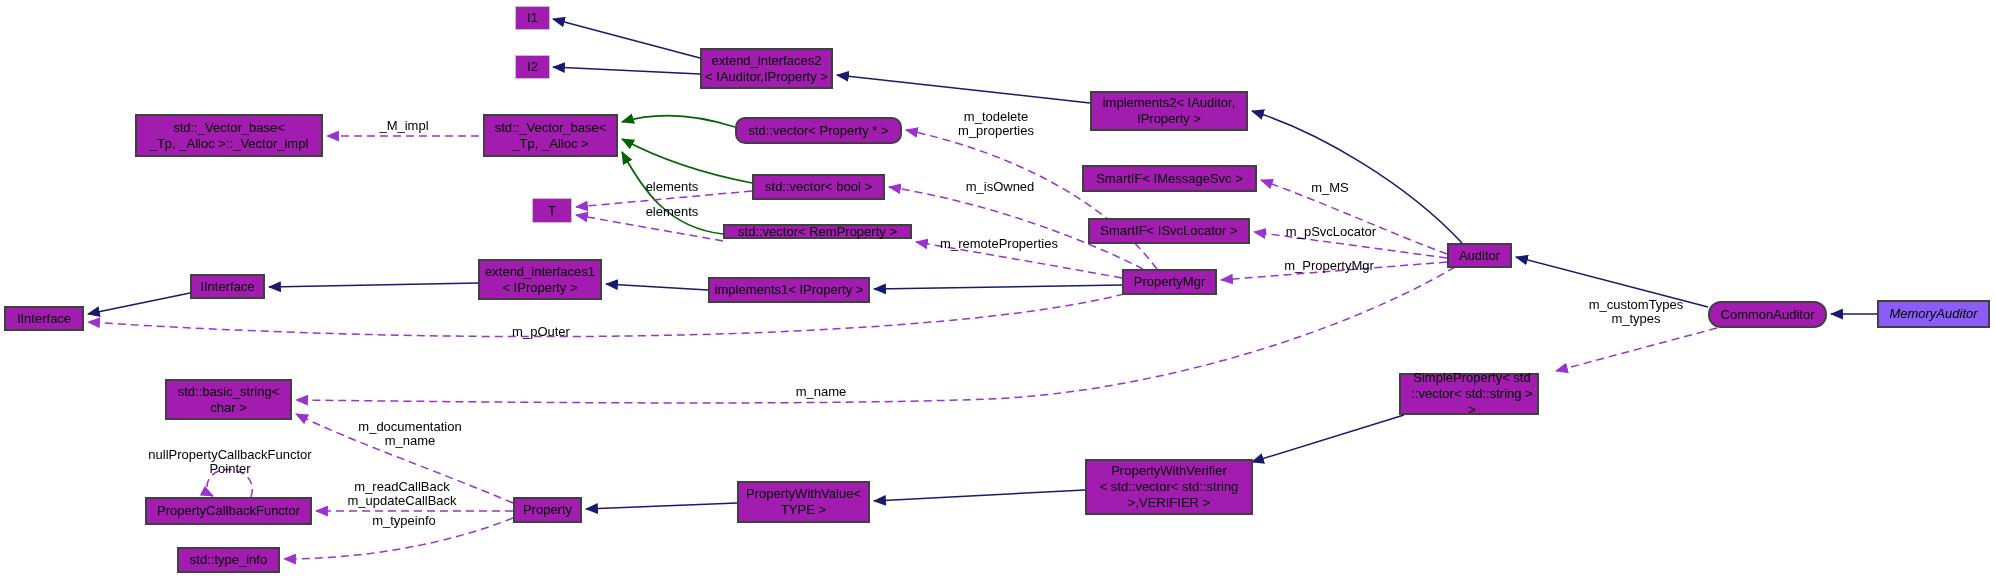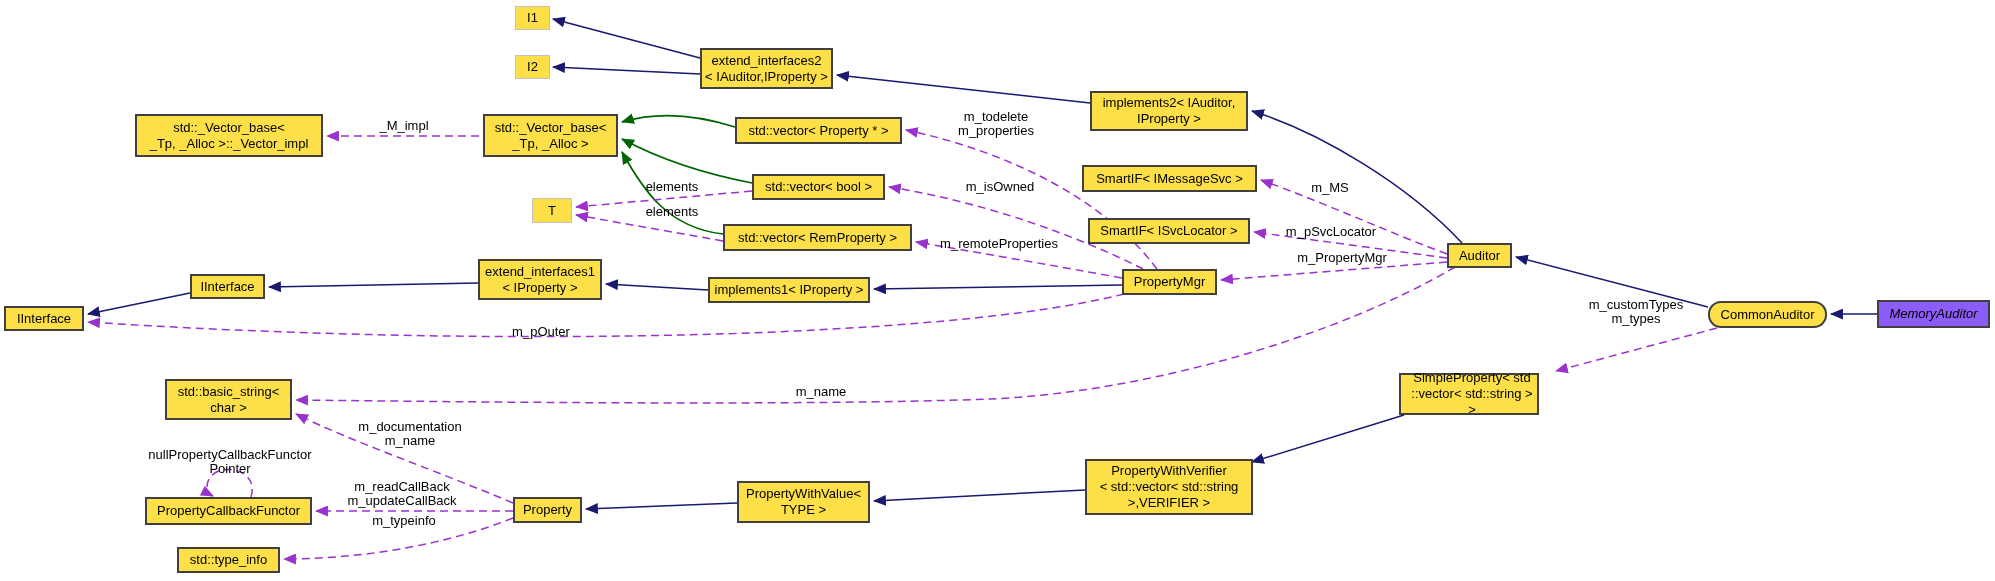--- a/index.html
+++ b/index.html
@@ -7,21 +7,21 @@
     position:relative;
     width:1995px; height:581px;
     background:#ffffff;
     font-family:"Liberation Sans", sans-serif;
     overflow:hidden;
   }
   #edge-layer { position:absolute; left:0; top:0; }
   #node-layer, #label-layer { position:absolute; left:0; top:0; width:0; height:0; }
   .node {
     position:absolute; box-sizing:border-box;
-    background:#fde047; border:2px solid #404040;
+    background:#a21caf; border:2px solid #404040;
     display:flex; align-items:center; justify-content:center;
     text-align:center; white-space:pre-line;
     font-size:13px; line-height:1.22; color:#000000;
     padding:0 2px; cursor:default;
   }
   .node.template-param { border:1px solid #c2c2c2; }
   .node.highlight { background:#8b5cf6;font-style:italic; }
   .edge-label {
     position:absolute; transform:translateX(-50%);
     text-align:center; white-space:pre;
@@ -80,21 +80,21 @@
   <div id="label-layer">
       <div class="edge-label" style="left: 404px; top: 119px;">_M_impl</div>
       <div class="edge-label" style="left: 672px; top: 180px;">elements</div>
       <div class="edge-label" style="left: 672px; top: 205px;">elements</div>
       <div class="edge-label" style="left: 996px; top: 110px;">m_todelete
 m_properties</div>
       <div class="edge-label" style="left: 1000px; top: 180px;">m_isOwned</div>
       <div class="edge-label" style="left: 999px; top: 237px;">m_remoteProperties</div>
       <div class="edge-label" style="left: 1330px; top: 181px;">m_MS</div>
       <div class="edge-label" style="left: 1331px; top: 225px;">m_pSvcLocator</div>
-      <div class="edge-label" style="left: 1329px; top: 251px; margin-left: 13px;">m_PropertyMgr</div>
+      <div class="edge-label" style="left: 1329px; top: 259px;">m_PropertyMgr</div>
       <div class="edge-label" style="left: 541px; top: 325px;">m_pOuter</div>
       <div class="edge-label" style="left: 821px; top: 385px;">m_name</div>
       <div class="edge-label" style="left: 410px; top: 420px;">m_documentation
 m_name</div>
       <div class="edge-label" style="left: 402px; top: 480px;">m_readCallBack
 m_updateCallBack</div>
       <div class="edge-label" style="left: 404px; top: 514px;">m_typeinfo</div>
       <div class="edge-label" style="left: 230px; top: 448px;">nullPropertyCallbackFunctor
 Pointer</div>
       <div class="edge-label" style="left: 1636px; top: 298px; text-align: center;">m_customTypes
@@ -102,24 +102,24 @@
     </div>
   <div id="node-layer">
       <div class="node template-param" style="left: 515px; top: 6px; width: 35px; height: 24px;">I1</div>
       <div class="node template-param" style="left: 515px; top: 55px; width: 35px; height: 24px;">I2</div>
       <div class="node class" style="left: 700px; top: 48px; width: 133px; height: 41px;">extend_interfaces2
 &lt; IAuditor,IProperty &gt;</div>
       <div class="node class" style="left: 135px; top: 114px; width: 188px; height: 43px;">std::_Vector_base&lt;
 _Tp, _Alloc &gt;::_Vector_impl</div>
       <div class="node class" style="left: 483px; top: 114px; width: 135px; height: 43px;">std::_Vector_base&lt;
 _Tp, _Alloc &gt;</div>
-      <div class="node class" style="left: 735px; top: 117px; width: 167px; height: 27px;">std::vector&lt; Property * &gt;</div>
+      <div class="node class" style="left: 735px; top: 117px; width: 167px; height: 27px; border-radius: 10px;">std::vector&lt; Property * &gt;</div>
       <div class="node class" style="left: 752px; top: 174px; width: 133px; height: 26px;">std::vector&lt; bool &gt;</div>
       <div class="node template-param" style="left: 532px; top: 198px; width: 40px; height: 25px;">T</div>
-      <div class="node class" style="left: 723px; top: 224px; width: 189px; height: 27px;">std::vector&lt; RemProperty &gt;</div>
+      <div class="node class" style="left: 723px; top: 224px; width: 189px; height: 15px;">std::vector&lt; RemProperty &gt;</div>
       <div class="node class" style="left: 1090px; top: 91px; width: 158px; height: 40px;">implements2&lt; IAuditor,
 IProperty &gt;</div>
       <div class="node class" style="left: 1082px; top: 165px; width: 175px; height: 27px;">SmartIF&lt; IMessageSvc &gt;</div>
       <div class="node class" style="left: 1088px; top: 218px; width: 162px; height: 26px;">SmartIF&lt; ISvcLocator &gt;</div>
       <div class="node class" style="left: 1447px; top: 243px; width: 65px; height: 25px;">Auditor</div>
       <div class="node class" style="left: 1122px; top: 269px; width: 95px; height: 26px;">PropertyMgr</div>
       <div class="node class" style="left: 190px; top: 274px; width: 75px; height: 25px;">IInterface</div>
       <div class="node class" style="left: 478px; top: 259px; width: 124px; height: 41px;">extend_interfaces1
 &lt; IProperty &gt;</div>
       <div class="node class" style="left: 708px; top: 277px; width: 162px; height: 26px;">implements1&lt; IProperty &gt;</div>

